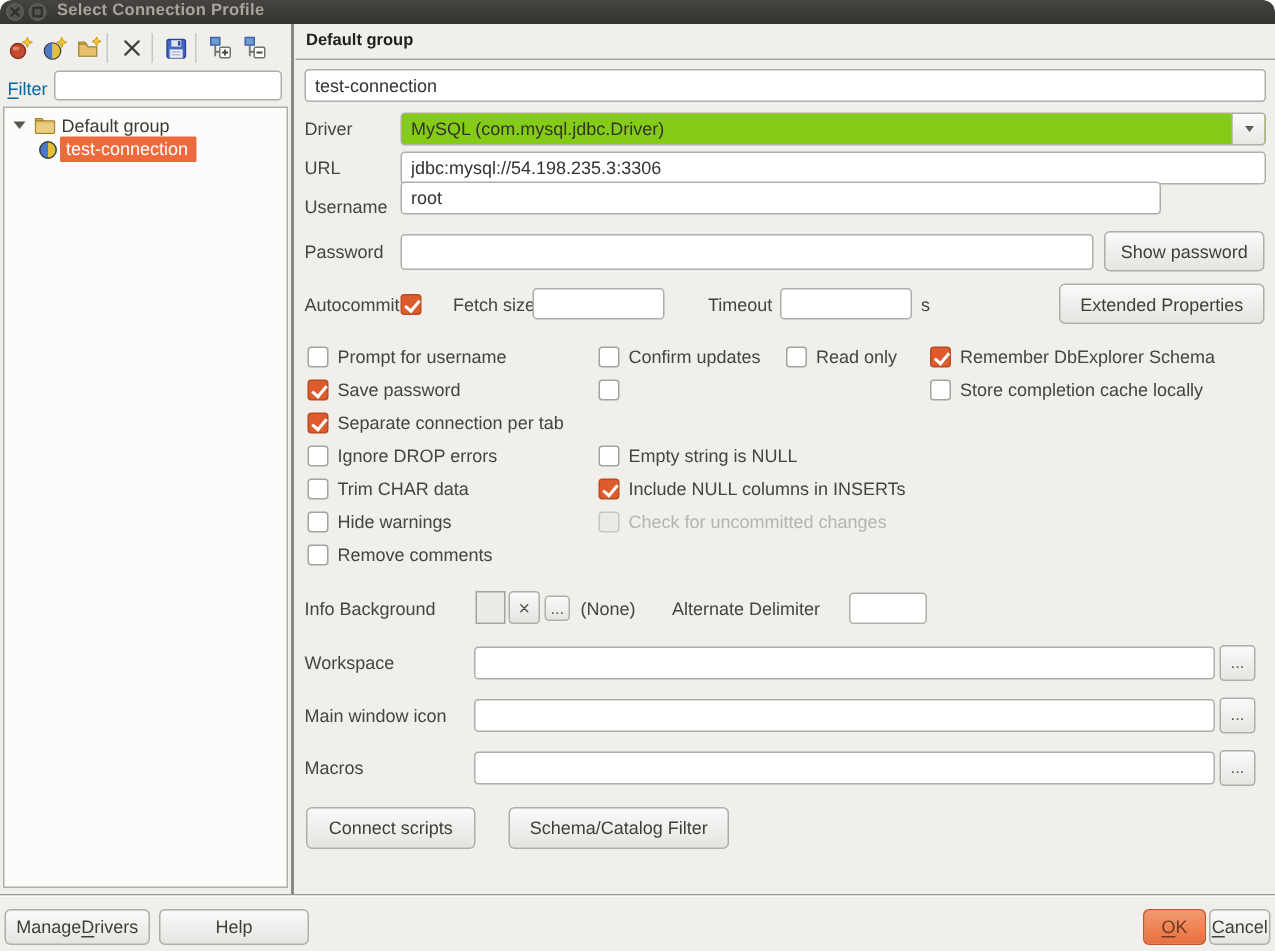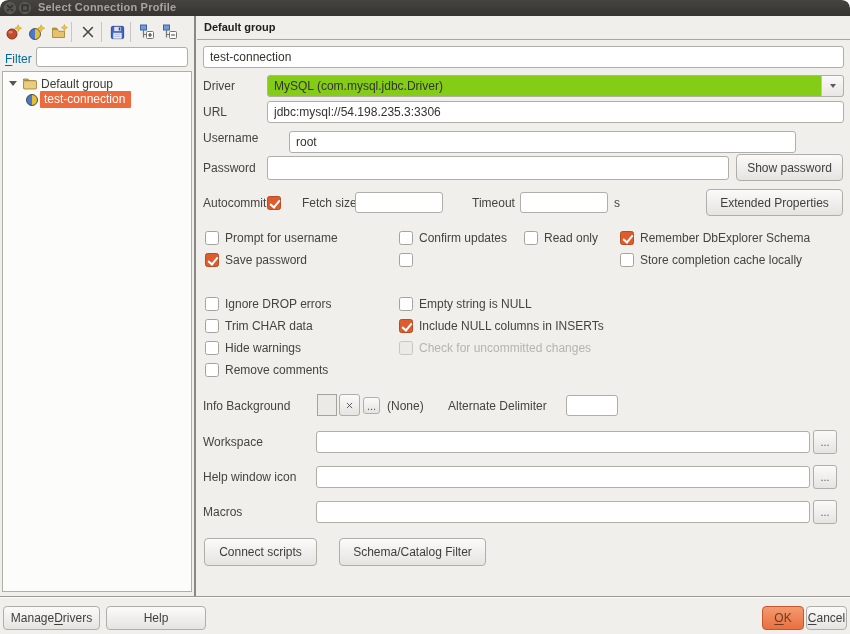--- a/index.html
+++ b/index.html
@@ -206,21 +206,21 @@
     <span class="combo-text">MySQL (com.mysql.jdbc.Driver)</span>
     <span class="combo-btn">
         <span class="caret"></span>
       </span>
   </div>
 
   <span class="rowlabel" style="left:203px;top:101px">URL</span>
   <input class="tinput" style="left: 267px; top: 101px; width: 577px;" value="jdbc:mysql://54.198.235.3:3306">
 
   <span class="rowlabel" style="left:203px;top:127px">Username</span>
-  <input class="tinput" style="left: 267px; top: 131px; width: 507px; margin-left: 22px;" value="root">
+  <input class="tinput" style="left: 267px; top: 121px; width: 507px;" value="root">
 
   <span class="rowlabel" style="left:203px;top:157px">Password</span>
   <input class="tinput" style="left: 267px; top: 156px; width: 462px; height: 24px;" type="password" value="">
   <button class="btn" style="left:736px;top:154px;width:107px;height:27px">Show password</button>
 
   <span class="rowlabel" style="left:203px;top:192px">Autocommit</span>
   <div class="cb-item checked" style="left:267px;top:195px">
       <span class="cb-box"></span>
     </div>
   <span class="rowlabel" style="left:302px;top:192px">Fetch size</span>
@@ -231,20 +231,24 @@
   <button class="btn" style="left:706px;top:189px;width:137px;height:27px">Extended Properties</button>
 
   <div class="cb-item" style="left:205px;top:230px">
       <span class="cb-box"></span>
       <span class="cb-text">Prompt for username</span>
     </div>
   <div class="cb-item checked" style="left:205px;top:252px">
       <span class="cb-box"></span>
       <span class="cb-text">Save password</span>
     </div>
+  <div class="cb-item checked" style="left:205px;top:274px">
+      <span class="cb-box"></span>
+      <span class="cb-text">Separate connection per tab</span>
+    </div>
   <div class="cb-item" style="left:205px;top:296px">
       <span class="cb-box"></span>
       <span class="cb-text">Ignore DROP errors</span>
     </div>
   <div class="cb-item" style="left:205px;top:318px">
       <span class="cb-box"></span>
       <span class="cb-text">Trim CHAR data</span>
     </div>
   <div class="cb-item" style="left:205px;top:340px">
       <span class="cb-box"></span>
@@ -297,21 +301,21 @@
   </button>
   <button class="mini-btn" style="left:363px;top:397px;width:17px;height:17px">...</button>
   <span class="rowlabel" style="left:387px;top:395px">(None)</span>
   <span class="rowlabel" style="left:448px;top:395px">Alternate Delimiter</span>
   <input class="tinput" style="left: 566px; top: 395px; width: 52px; height: 21px;" value="">
 
   <span class="rowlabel" style="left:203px;top:431px">Workspace</span>
   <input class="tinput" style="left: 316px; top: 431px; width: 494px;" value="">
   <button class="mini-btn" style="left:813px;top:430px;width:24px;height:24px">...</button>
 
-  <span class="rowlabel" style="left:203px;top:466px">Help window icon</span>
+  <span class="rowlabel" style="left:203px;top:466px">Main window icon</span>
   <input class="tinput" style="left: 316px; top: 466px; width: 494px;" value="">
   <button class="mini-btn" style="left:813px;top:465px;width:24px;height:24px">...</button>
 
   <span class="rowlabel" style="left:203px;top:501px">Macros</span>
   <input class="tinput" style="left: 316px; top: 501px; width: 494px;" value="">
   <button class="mini-btn" style="left:813px;top:500px;width:24px;height:24px">...</button>
 
   <button class="btn" style="left:204px;top:538px;width:113px;height:28px">Connect scripts</button>
   <button class="btn" style="left:339px;top:538px;width:147px;height:28px">Schema/Catalog Filter</button>
 

